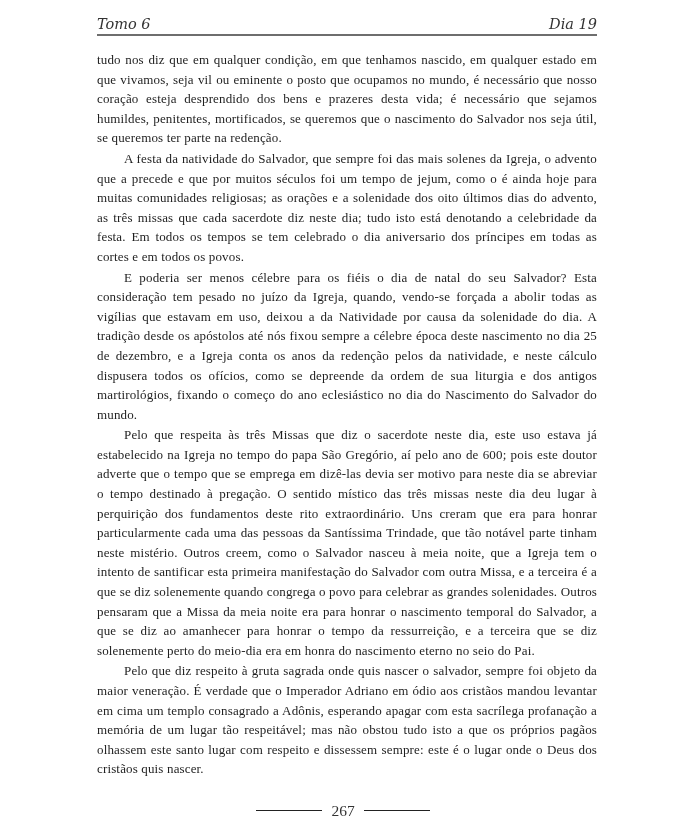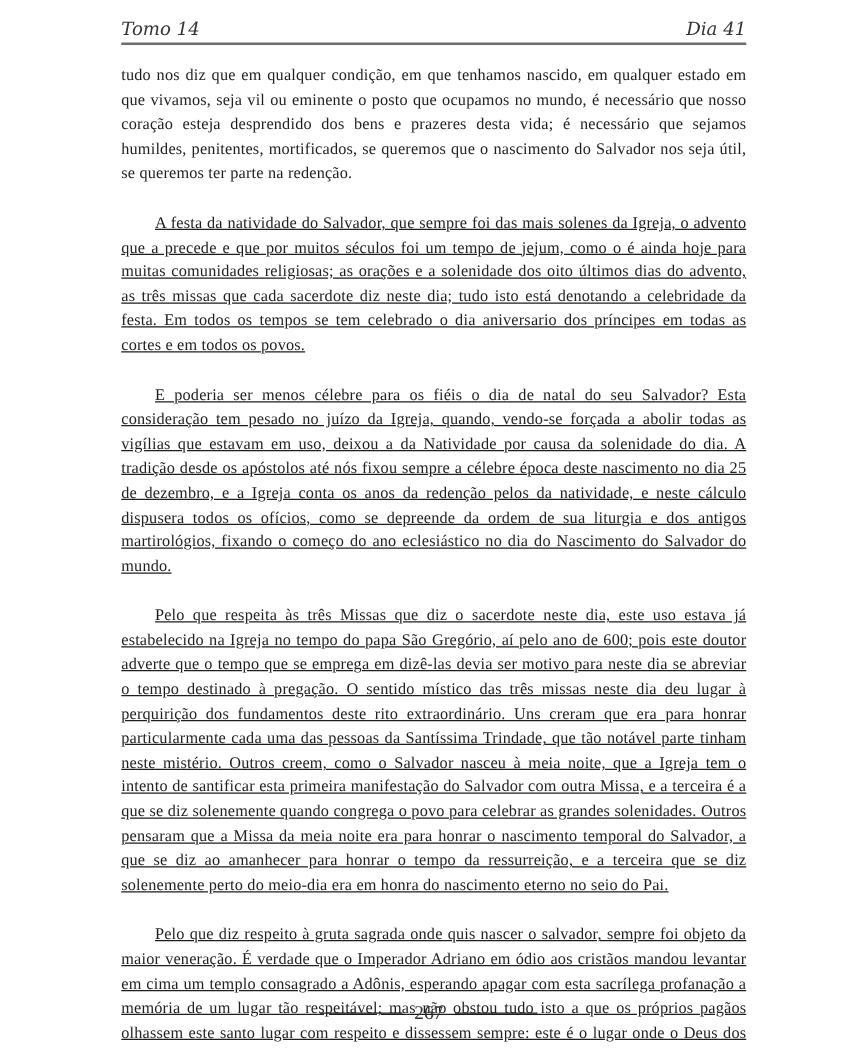--- a/index.html
+++ b/index.html
@@ -8,33 +8,33 @@
   .header { position:absolute; left:97px; top:12px; width:500px; height:22px;
             border-bottom:2px solid #6e6e6e; }
   .header span { position:absolute; bottom:2px; font-style:italic; font-size:14.5px;
                  color:#333; font-family:"DejaVu Serif", serif; }
   .header .left { left:0; }
   .header .right { right:0; }
   .body { position:absolute; left:97px; top:50px; width:500px; }
   .body p { margin:0; font-size:13px; line-height:19.6px; text-align:justify;
             font-family:"Liberation Serif", "DejaVu Serif", serif; letter-spacing:0.15px;
             hyphens:manual; }
-  .body p.indent { text-indent:27px; margin-top:20px;text-decoration:underline; }
+  .body p.indent { text-indent:27px; margin-top:1px; }
   .footer { position:absolute; top:800px; left:0; width:686px; height:22px; text-align:center; }
   .footer .rule { display:inline-block; width:66px; height:0; border-top:1.6px solid #222;
                   vertical-align:middle; }
   .footer .num { display:inline-block; font-size:15.5px; margin:0 9px; vertical-align:middle;
                  color:#333; font-family:"Liberation Serif", serif; }
 </style>
 </head>
 <body>
 
 <div class="header">
-  <span class="left">Tomo 14</span>
-  <span class="right">Dia 41</span>
+  <span class="left">Tomo 6</span>
+  <span class="right">Dia 19</span>
 </div>
 
 <div class="body">
   <p>tudo nos diz que em qualquer condição, em que tenhamos nascido, em qualquer estado em que vivamos, seja vil ou eminente o posto que ocupamos no mundo, é necessário que nosso coração esteja desprendido dos bens e prazeres desta vida; é necessário que sejamos humildes, penitentes, mortificados, se queremos que o nascimento do Salvador nos seja útil, se queremos ter parte na redenção.</p>
   <p class="indent">A festa da natividade do Salvador, que sempre foi das mais solenes da Igreja, o advento que a precede e que por muitos séculos foi um tempo de jejum, como o é ainda hoje para muitas comunidades religiosas; as orações e a solenidade dos oito últimos dias do advento, as três missas que cada sacerdote diz neste dia; tudo isto está denotando a celebridade da festa. Em todos os tempos se tem celebrado o dia aniversario dos príncipes em todas as cortes e em todos os povos.</p>
   <p class="indent">E poderia ser menos célebre para os fiéis o dia de natal do seu Salvador? Esta consideração tem pesado no juízo da Igreja, quando, vendo-se forçada a abolir todas as vigílias que estavam em uso, deixou a da Natividade por causa da sole­nidade do dia. A tradição desde os apóstolos até nós fixou sempre a célebre época deste nascimento no dia 25 de dezembro, e a Igreja conta os anos da redenção pelos da natividade, e neste cálculo dispusera todos os ofícios, como se depreende da ordem de sua liturgia e dos antigos martirológios, fixando o começo do ano eclesiástico no dia do Nascimento do Salvador do mundo.</p>
   <p class="indent">Pelo que respeita às três Missas que diz o sacerdote neste dia, este uso es­tava já estabelecido na Igreja no tempo do papa São Gregório, aí pelo ano de 600; pois este doutor adverte que o tempo que se emprega em dizê-las devia ser motivo para neste dia se abreviar o tempo destinado à pregação. O sentido místico das três missas neste dia deu lugar à perquirição dos fundamentos deste rito extraordinário. Uns creram que era para honrar particularmente cada uma das pessoas da Santíssima Trindade, que tão notável parte tinham neste mistério. Outros creem, como o Salvador nasceu à meia noite, que a Igreja tem o intento de santificar esta primeira manifestação do Salvador com outra Missa, e a terceira é a que se diz solenemente quando congrega o povo para celebrar as grandes solenidades. Outros pensaram que a Missa da meia noite era para honrar o nasci­mento temporal do Salvador, a que se diz ao amanhecer para honrar o tempo da ressurreição, e a terceira que se diz solenemente perto do meio-dia era em honra do nascimento eterno no seio do Pai.</p>
   <p class="indent">Pelo que diz respeito à gruta sagrada onde quis nascer o salvador, sempre foi objeto da maior veneração. É verdade que o Imperador Adriano em ódio aos cristãos mandou levantar em cima um templo consagrado a Adônis, esperando apagar com esta sacrílega profanação a memória de um lugar tão respeitável; mas não obstou tudo isto a que os próprios pagãos olhassem este santo lugar com respeito e dissessem sempre: este é o lugar onde o Deus dos cristãos quis nascer.</p>
 </div>
 

